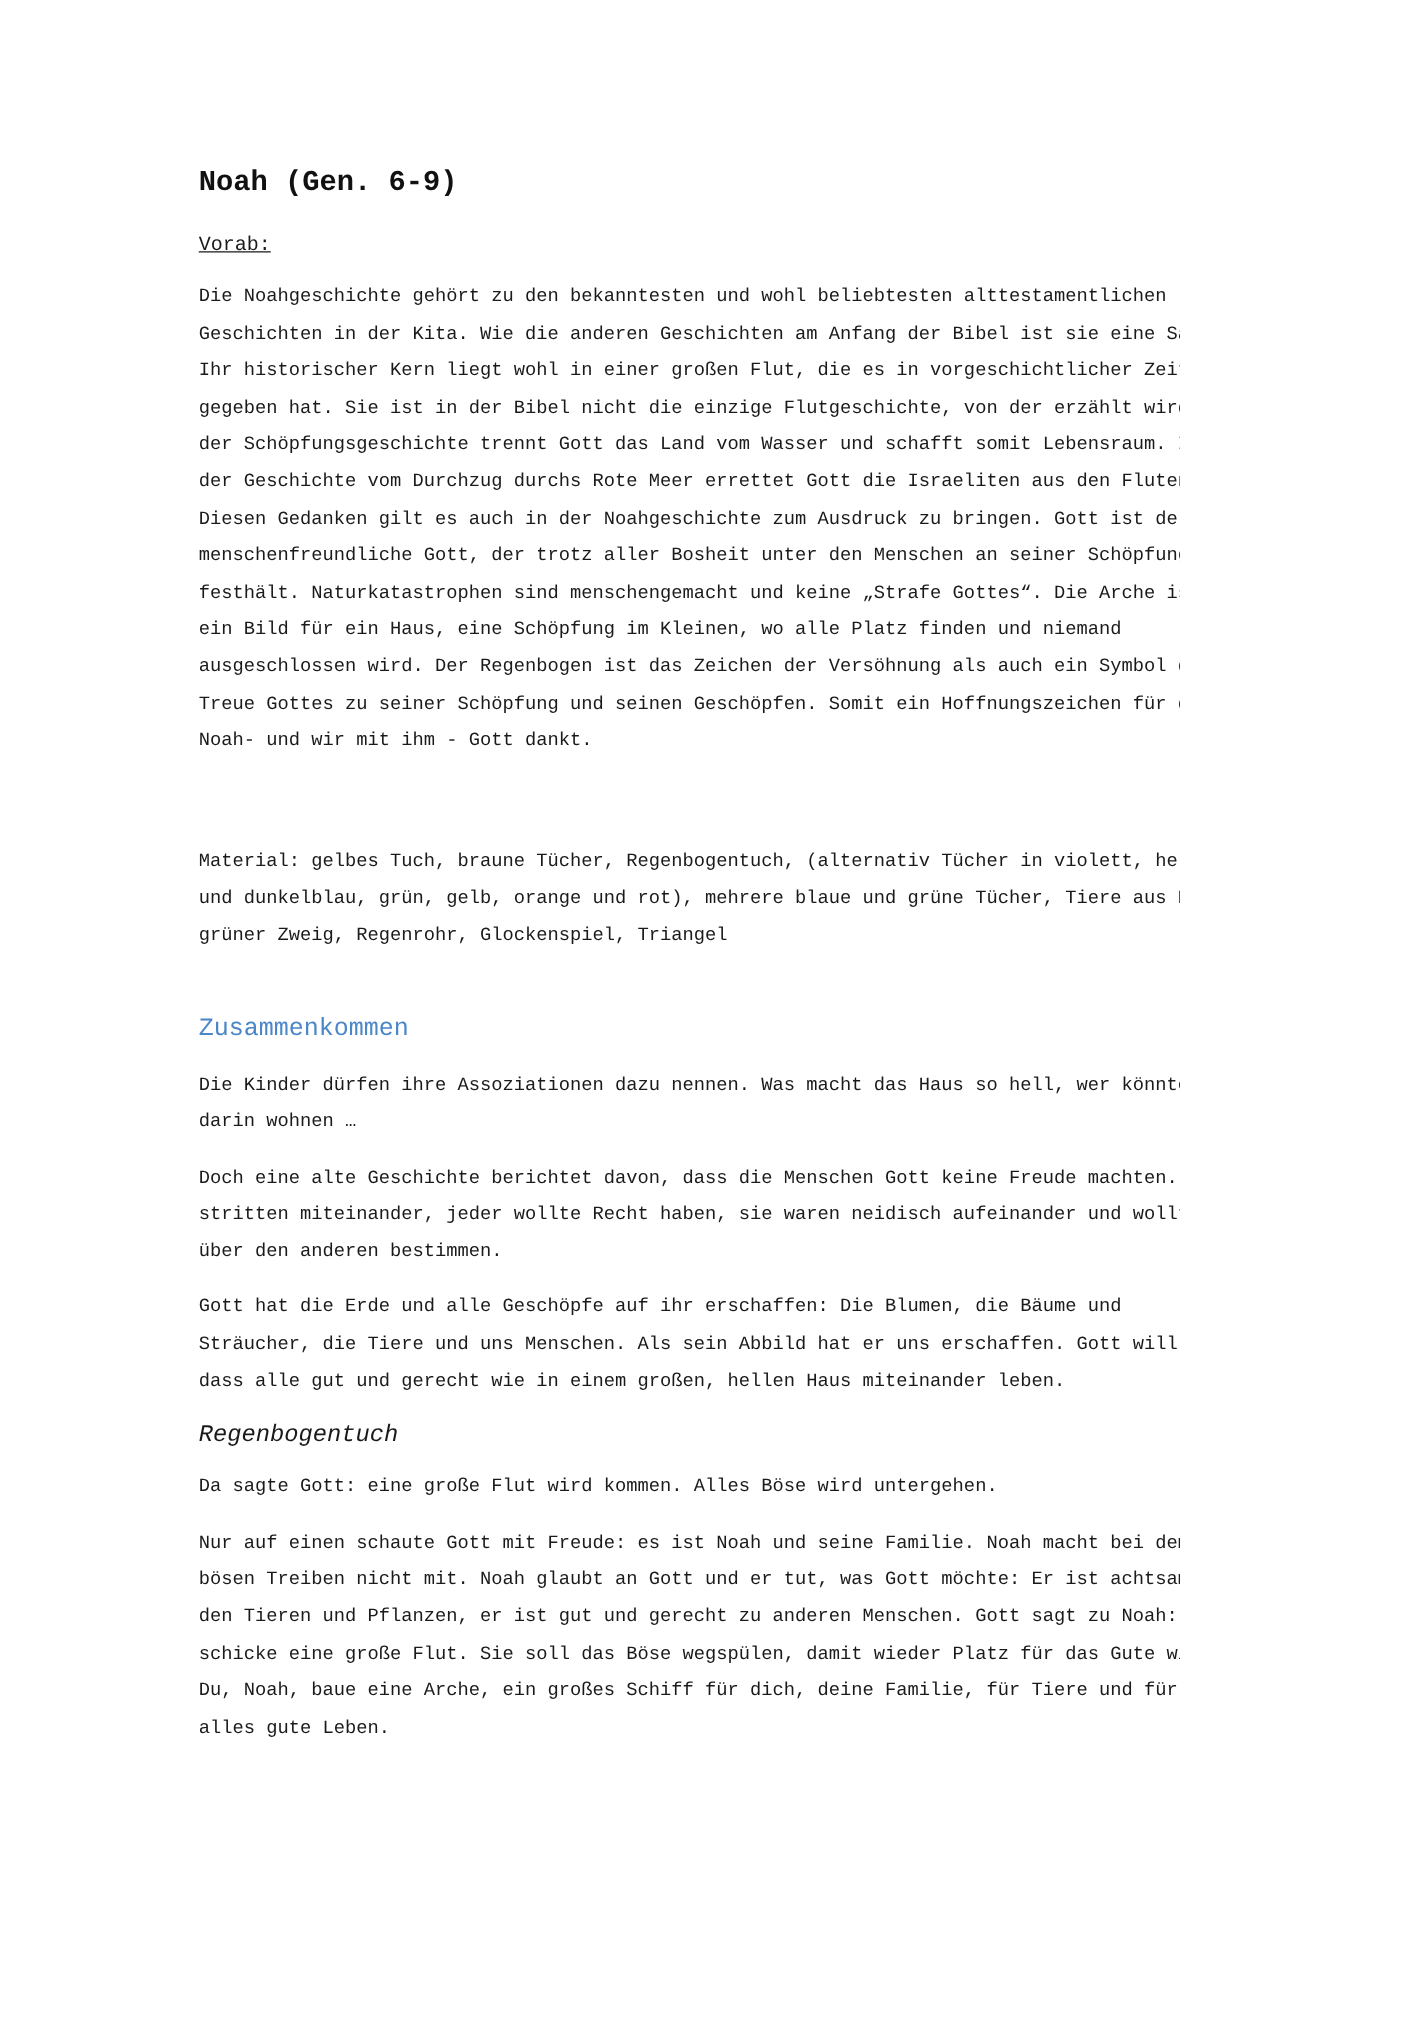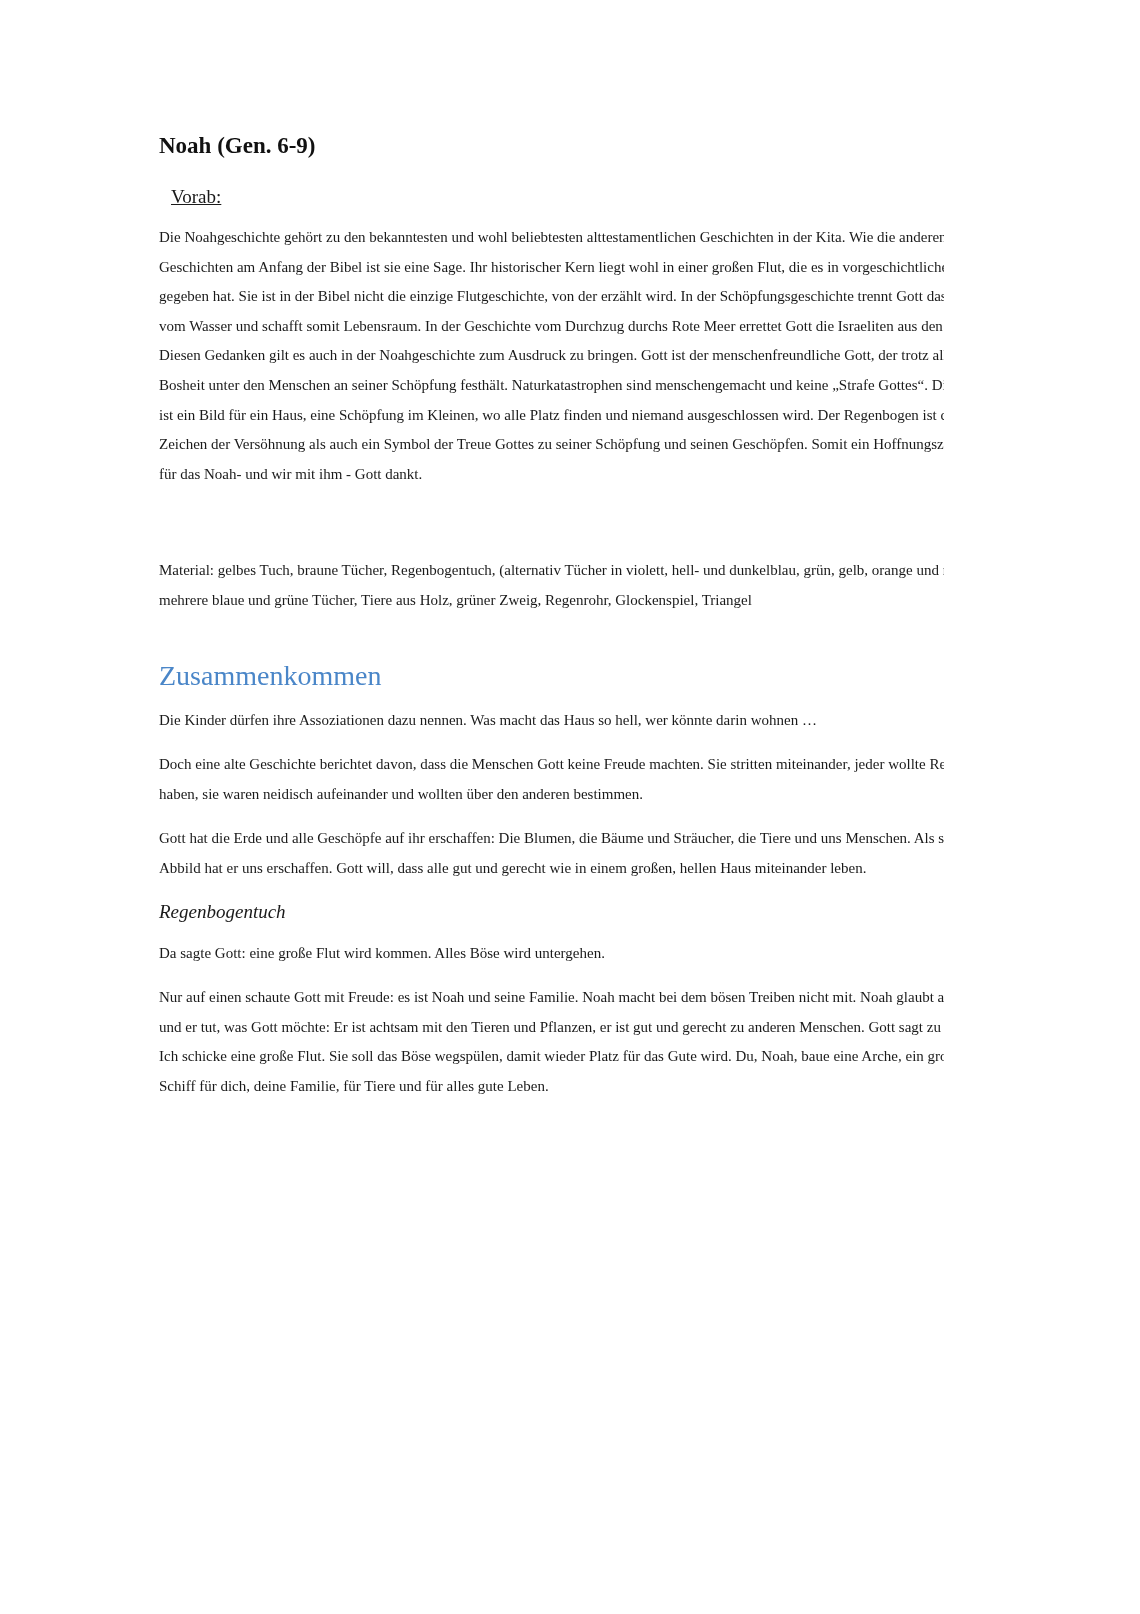--- a/index.html
+++ b/index.html
@@ -6,55 +6,55 @@
   html, body {
     margin: 0;
     padding: 0;
     background: #ffffff;
   }
   .page {
     position: relative;
     width: 944px;
     height: 1614px;
     background: #ffffff;
-    font-family: Liberation Serif, serif;
+    font-family: Liberation Mono, monospace;
     color: #1a1a1a;
     box-sizing: border-box;
     overflow: hidden;
   }
   .content {
     position: absolute;
     left: 159px;
     top: 131px;
     width: 834px;
   }
   .doc-title {
     font-size: 23px;
     font-weight: 700;
     line-height: 30px;
     margin: 0 0 23px 0;
     color: #111111;
   }
   .pretext-label {
-    font-size: 19px;
+    font-size: 16px;
     line-height: 25px;
     text-decoration: underline;
-    margin: 0 0 14px 12px;
+    margin: 0 0 14px 0;
   }
   p.body {
     font-size: 15px;
     line-height: 29.6px;
     margin: 0 0 15px 0;
     text-align: left;
   }
   p.material {
     margin-top: 67px;
   }
   h2.section-heading {
-    font-size: 28px;
+    font-size: 20px;
     font-weight: 400;
     line-height: 26px;
     color: var(--accent, #4a86c8);
     margin: 47px 0 17px 0;
   }
   p.cue {
     font-style: italic;
     font-size: 19px;
     line-height: 26px;
     margin: 4px 0 14px 0;

